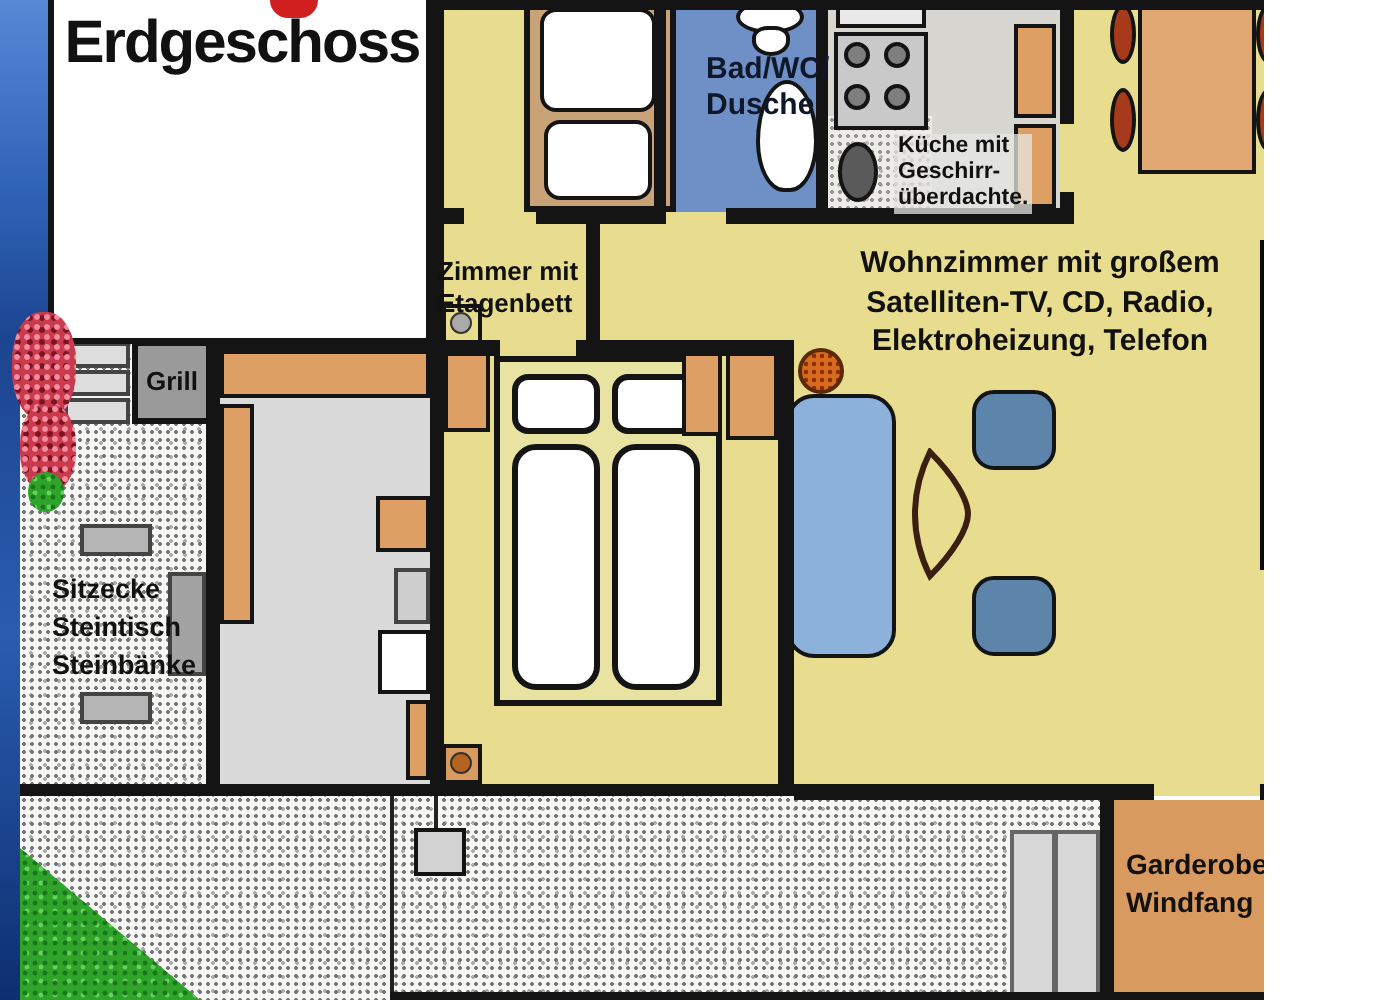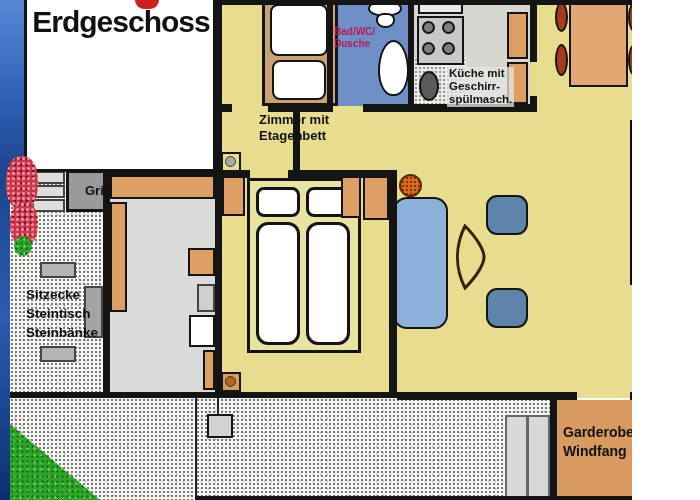--- a/index.html
+++ b/index.html
@@ -158,27 +158,30 @@
   <div class="wall" style="left:103px;top:168px;width:7px;height:230px;z-index:20;"></div>
   <div class="wall" style="left:103px;top:168px;width:119px;height:7px;z-index:20;"></div>
   <div class="wall" style="left:25px;top:166px;width:81px;height:6px;z-index:20;"></div>
   <div class="thinline" style="left:195px;top:398px;width:2px;height:102px;z-index:20;"></div>
   <div class="wall" style="left:195px;top:496px;width:477px;height:4px;z-index:20;"></div>
 
   <div style="left:24px;top:-12px;width:192px;height:184px;background:#ffffff;border:3px solid #141414;z-index:25;"></div>
   <div style="left:135px;top:0;width:24px;height:9px;background:#cf1f1f;border-radius:0 0 10px 10px;z-index:27;"></div>
   <div class="room-label" style="left:30px;top:4px;width:182px;text-align:center;font-size:30px;letter-spacing:-1px;z-index:27;">Erdgeschoss</div>
 
-  <div class="room-label" style="left:219px;top:112px;font-size:13px;margin-left:40px;">Zimmer mit
+  <div class="room-label" style="left:219px;top:128px;font-size:13px;">Zimmer mit
 Etagenbett</div>
-  <div class="room-label" style="left:334px;top:26px;font-size:10px;color:#be185d;z-index:41;">Bad/WC/
+  <div class="room-label" style="left:334px;top:26px;font-size:15px;color:#0f172a;z-index:41;padding-left:19px;">Bad/WC/
 Dusche</div>
   <div class="room-label" style="left:447px;top:67px;font-size:11.5px;line-height:1.15;background:rgba(230,230,226,.75);padding:0 2px;">Küche mit
 Geschirr-
-spülmasch.</div>
+überdachte.</div>
+  <div class="room-label" style="left:420px;top:122px;width:200px;text-align:center;font-size:15px;line-height:1.3;">Wohnzimmer mit großem
+Satelliten-TV, CD, Radio,
+Elektroheizung, Telefon</div>
   <div class="room-label" style="left:26px;top:286px;font-size:13.5px;line-height:1.4;">Sitzecke
 Steintisch
 Steinbänke</div>
-  <div class="room-label" style="left:78px;top:183px;width:40px;text-align:center;font-size:13px;">Grill</div>
+  <div class="room-label" style="left:66px;top:183px;width:40px;text-align:center;font-size:13px;">Grill</div>
   <div class="room-label" style="left:563px;top:423px;font-size:14px;line-height:1.35;">Garderobe/
 Windfang</div>
 
 </div>
 
 </body></html>

